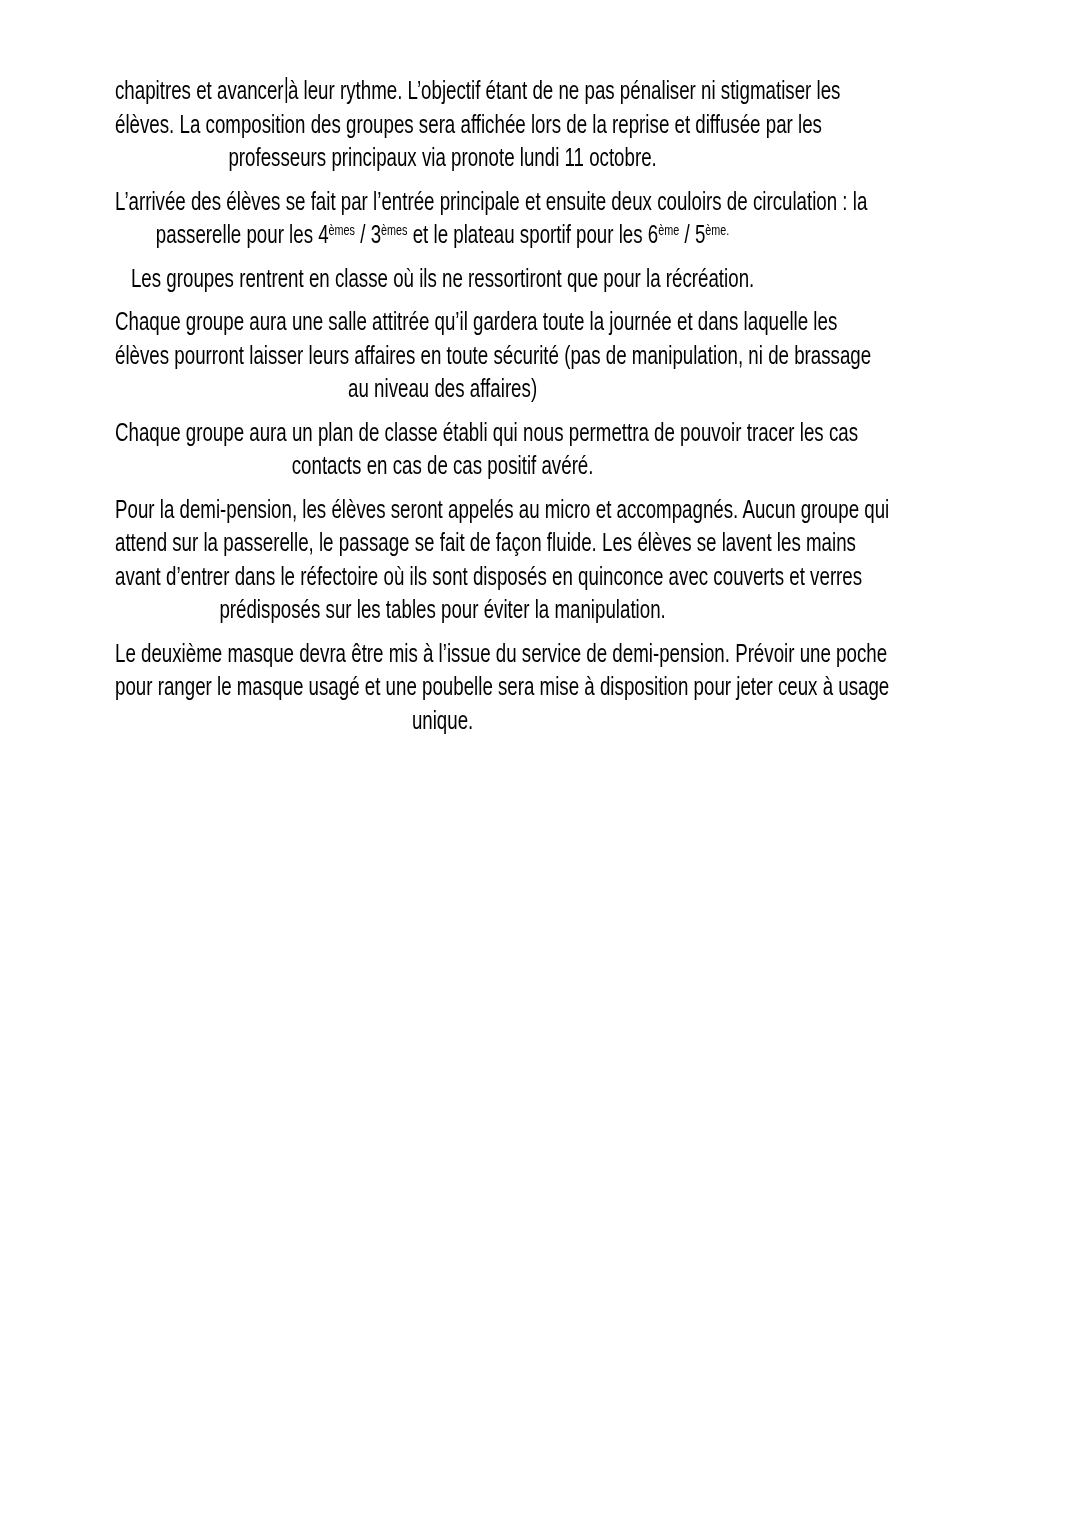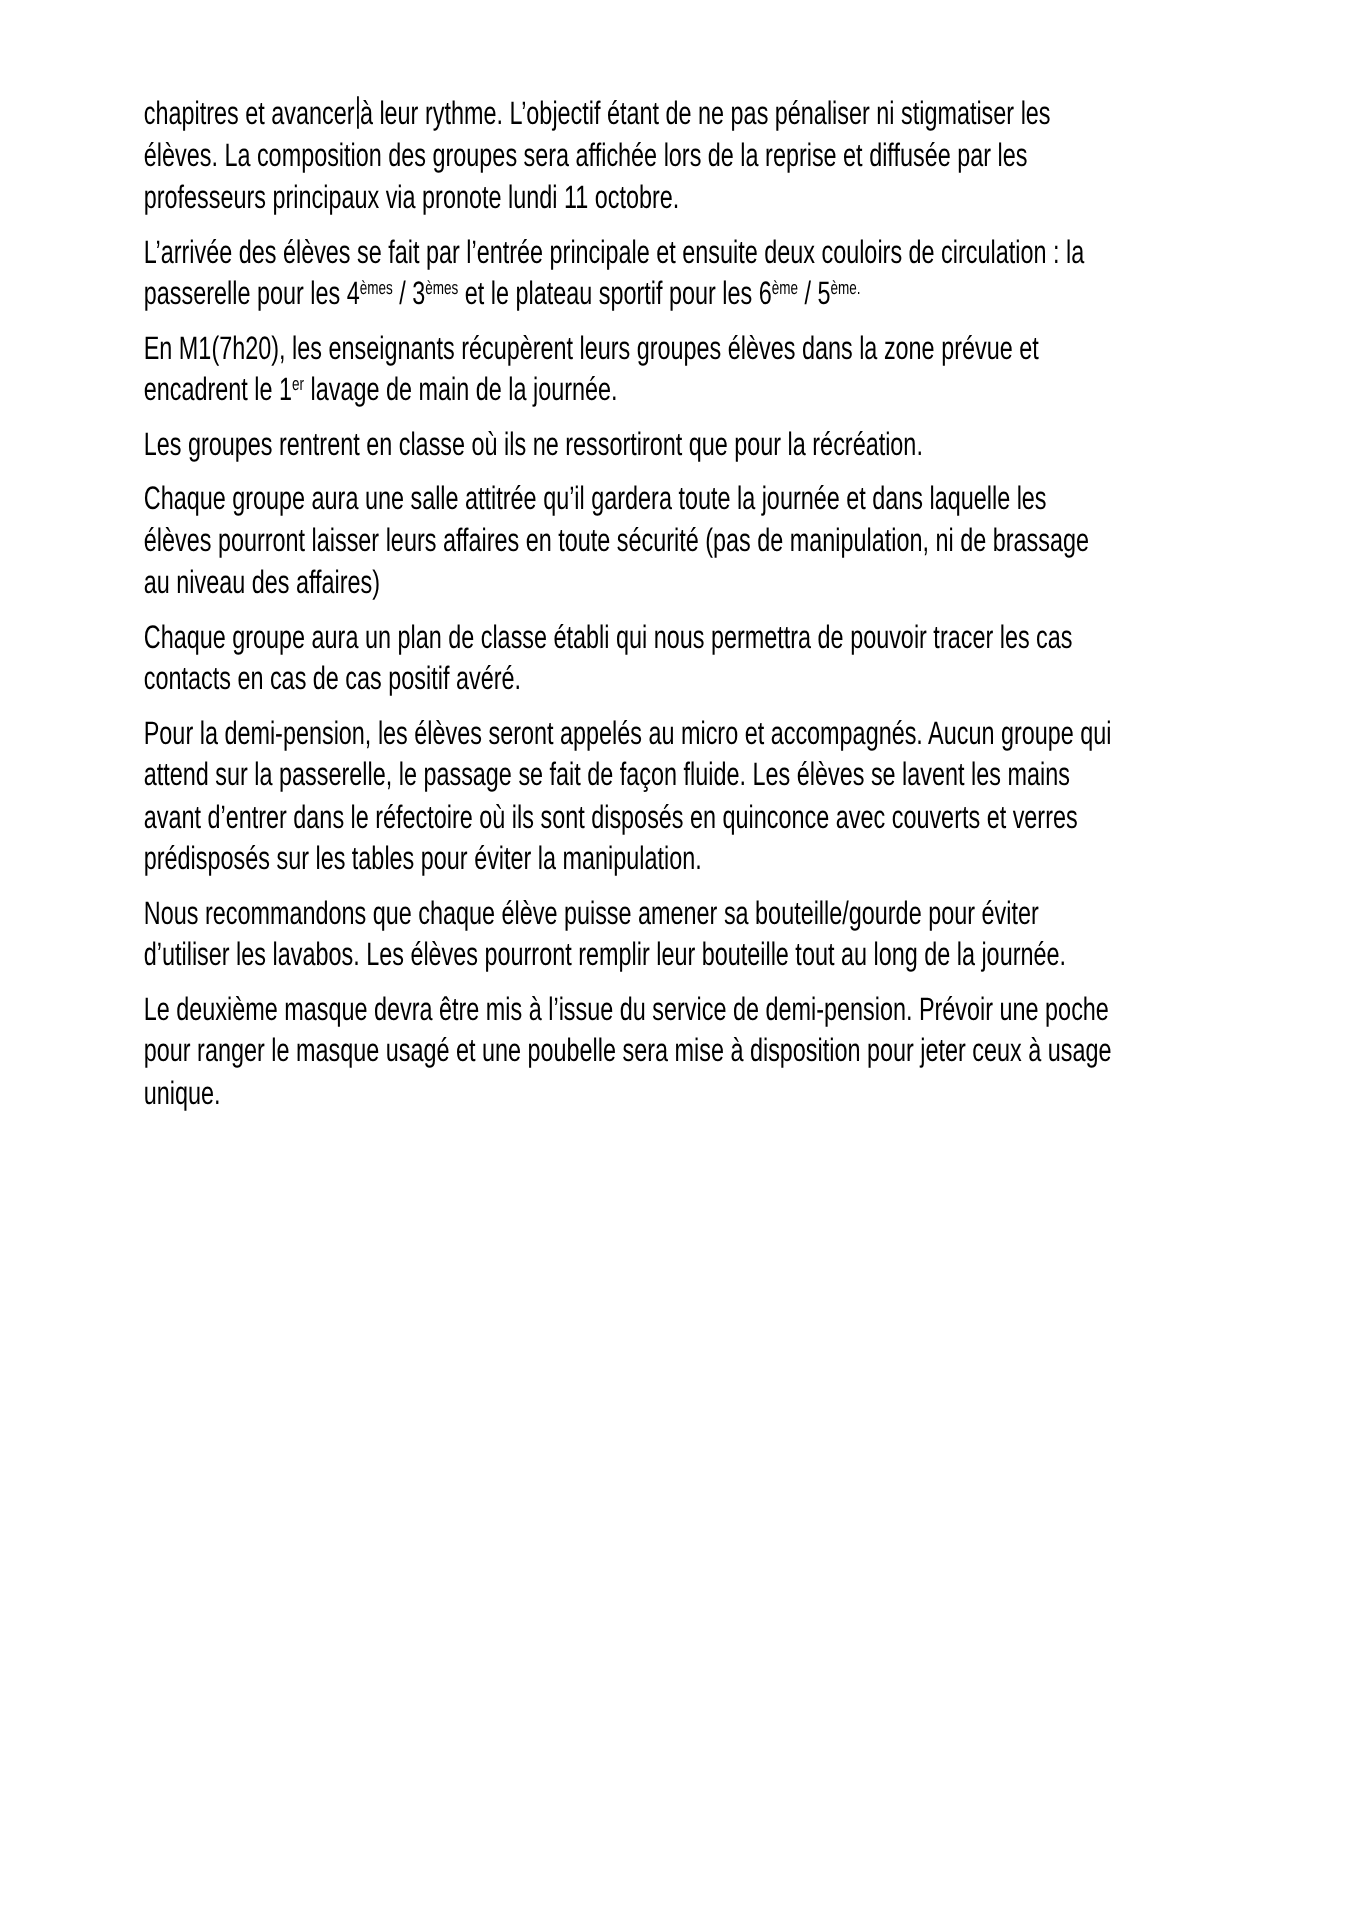--- a/index.html
+++ b/index.html
@@ -17,20 +17,21 @@
     width: 1080px;
     height: 1528px;
     padding: 74px 55px 0 115px;
     background: var(--page-bg, #ffffff);
     color: var(--text-color, #000000);
     font-family: "Liberation Sans", "DejaVu Sans", sans-serif;
     font-size: 26px;
   }
   .para {
     margin: 0 0 10px 0;
+    text-align: center;
   }
   .para.bold {
     font-weight: 700;
   }
   .line {
     white-space: nowrap;
     line-height: 33.5px;
     transform: scaleX(0.72);
     transform-origin: 0 50%;
   }
@@ -55,43 +56,35 @@
     <div class="para">
       <div class="line"><span>chapitres et avancer</span><span class="caret"></span><span>à leur rythme. L’objectif étant de ne pas pénaliser ni stigmatiser les</span></div>
       <div class="line"><span>élèves. La composition des groupes sera affichée lors de la reprise et diffusée par les</span></div>
       <div class="line"><span>professeurs principaux via pronote lundi 11 octobre.</span></div>
     </div>
     <div class="para">
       <div class="line"><span>L’arrivée des élèves se fait par l’entrée principale et ensuite deux couloirs de circulation : la</span></div>
       <div class="line"><span>passerelle pour les 4</span><span class="sup">èmes</span><span> / 3</span><span class="sup">èmes</span><span> et le plateau sportif pour les 6</span><span class="sup">ème</span><span> / 5</span><span class="sup">ème.</span></div>
     </div>
     <div class="para">
-      <div class="line"><span>En M1(7h20), les enseignants récupèrent leurs groupes élèves dans la zone prévue et</span></div>
-      <div class="line"><span>encadrent le 1</span><span class="sup">er</span><span> lavage de main de la journée.</span></div>
-    </div>
-    <div class="para">
       <div class="line"><span>Les groupes rentrent en classe où ils ne ressortiront que pour la récréation.</span></div>
     </div>
     <div class="para">
       <div class="line"><span>Chaque groupe aura une salle attitrée qu’il gardera toute la journée et dans laquelle les</span></div>
       <div class="line"><span>élèves pourront laisser leurs affaires en toute sécurité (pas de manipulation, ni de brassage</span></div>
       <div class="line"><span>au niveau des affaires)</span></div>
     </div>
     <div class="para">
       <div class="line"><span>Chaque groupe aura un plan de classe établi qui nous permettra de pouvoir tracer les cas</span></div>
       <div class="line"><span>contacts en cas de cas positif avéré.</span></div>
     </div>
     <div class="para">
       <div class="line"><span>Pour la demi-pension, les élèves seront appelés au micro et accompagnés. Aucun groupe qui</span></div>
       <div class="line"><span>attend sur la passerelle, le passage se fait de façon fluide. Les élèves se lavent les mains</span></div>
       <div class="line"><span>avant d’entrer dans le réfectoire où ils sont disposés en quinconce avec couverts et verres</span></div>
       <div class="line"><span>prédisposés sur les tables pour éviter la manipulation.</span></div>
     </div>
     <div class="para">
-      <div class="line"><span>Nous recommandons que chaque élève puisse amener sa bouteille/gourde pour éviter</span></div>
-      <div class="line"><span>d’utiliser les lavabos. Les élèves pourront remplir leur bouteille tout au long de la journée.</span></div>
-    </div>
-    <div class="para">
       <div class="line"><span>Le deuxième masque devra être mis à l’issue du service de demi-pension. Prévoir une poche</span></div>
       <div class="line"><span>pour ranger le masque usagé et une poubelle sera mise à disposition pour jeter ceux à usage</span></div>
       <div class="line"><span>unique.</span></div>
     </div>
   </div>
 
 </body></html>

